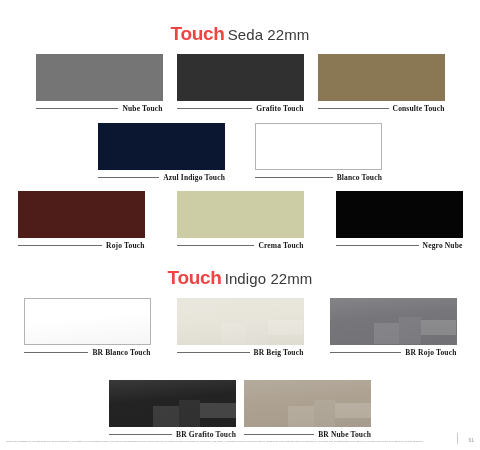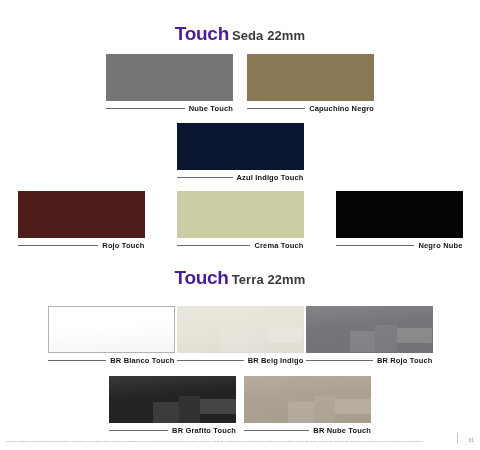--- a/index.html
+++ b/index.html
@@ -29,35 +29,36 @@
     text-align: center;
     margin: 0;
     padding: 0;
     line-height: 1;
     white-space: nowrap;
   }
   .heading-main {
     font-size: 19px;
     font-weight: bold;
     letter-spacing: -0.3px;
-    color: #4c1d95;
+    color: #ef4444;
   }
   .heading-sub {
-    font-size: 13px;
-    font-weight: bold;
+    font-size: 15px;
+    font-weight: normal;
     color: #3a3a3a;
     letter-spacing: 0.1px;
     margin-left: 3px;
   }
 
   
   .row {
     display: flex;
     justify-content: center;
     align-items: flex-start;
+    font-family: Liberation Serif, serif;
   }
   .cell {
     box-sizing: border-box;
   }
   .swatch {
     width: 127px;
     height: 47px;
     box-sizing: border-box;
     position: relative;
     overflow: hidden;
@@ -159,36 +160,50 @@
 
     <div class="row" style="margin-top:11px; gap:14px;">
       <div class="cell">
         <div class="swatch" style="background:#757575;"></div>
         <div class="caption">
           <span class="leader"></span>
           <span class="cap-label">Nube Touch</span>
         </div>
       </div>
       <div class="cell">
+        <div class="swatch" style="background:#303031;"></div>
+        <div class="caption">
+          <span class="leader"></span>
+          <span class="cap-label">Grafito Touch</span>
+        </div>
+      </div>
+      <div class="cell">
         <div class="swatch" style="background:#8a7855;"></div>
         <div class="caption">
           <span class="leader"></span>
-          <span class="cap-label">Capuchino Negro</span>
+          <span class="cap-label">Consulte Touch</span>
         </div>
       </div>
     </div>
 
     <div class="row" style="margin-top:10px; gap:30px;">
       <div class="cell">
         <div class="swatch" style="background:#0b1730;"></div>
         <div class="caption">
           <span class="leader"></span>
           <span class="cap-label">Azul Indigo Touch</span>
         </div>
       </div>
+      <div class="cell">
+        <div class="swatch bordered" style="background:#ffffff;"></div>
+        <div class="caption">
+          <span class="leader"></span>
+          <span class="cap-label">Blanco Touch</span>
+        </div>
+      </div>
     </div>
 
     <div class="row" style="margin-top:10px; gap:32px;">
       <div class="cell">
         <div class="swatch" style="background:#4e1c19;"></div>
         <div class="caption">
           <span class="leader"></span>
           <span class="cap-label">Rojo Touch</span>
         </div>
       </div>
@@ -205,60 +220,60 @@
           <span class="leader"></span>
           <span class="cap-label">Negro Nube</span>
         </div>
       </div>
     </div>
   </div>
 
   <div style="padding-top:18px;">
 
     <div class="section-heading">
-      <span class="heading-main">Touch</span><span class="heading-sub">Terra 22mm</span>
-    </div>
-
-    <div class="row" style="margin-top:19px; gap:2px;">
+      <span class="heading-main">Touch</span><span class="heading-sub">Indigo 22mm</span>
+    </div>
+
+    <div class="row" style="margin-top:11px; gap:26px;">
       <div class="cell">
         <div class="swatch bordered" style="background:#ffffff;">
           <span class="gloss-d"></span>
         </div>
         <div class="caption">
           <span class="leader"></span>
           <span class="cap-label">BR Blanco Touch</span>
         </div>
       </div>
       <div class="cell">
         <div class="swatch" style="background:#e7e5da;">
           <span class="gloss-a"></span>
           <span class="gloss-b"></span>
           <span class="gloss-c"></span>
           <span class="gloss-d"></span>
         </div>
         <div class="caption">
           <span class="leader"></span>
-          <span class="cap-label">BR Beig Indigo</span>
+          <span class="cap-label">BR Beig Touch</span>
         </div>
       </div>
       <div class="cell">
         <div class="swatch" style="background:#76767a;">
           <span class="gloss-a"></span>
           <span class="gloss-b"></span>
           <span class="gloss-c"></span>
           <span class="gloss-d"></span>
         </div>
         <div class="caption">
           <span class="leader"></span>
           <span class="cap-label">BR Rojo Touch</span>
         </div>
       </div>
     </div>
 
-    <div class="row" style="margin-top:12px; gap:8px;">
+    <div class="row" style="margin-top:24px; gap:8px;">
       <div class="cell">
         <div class="swatch" style="background:#232324;">
           <span class="gloss-a"></span>
           <span class="gloss-b"></span>
           <span class="gloss-c"></span>
           <span class="gloss-d"></span>
         </div>
         <div class="caption">
           <span class="leader"></span>
           <span class="cap-label">BR Grafito Touch</span>

